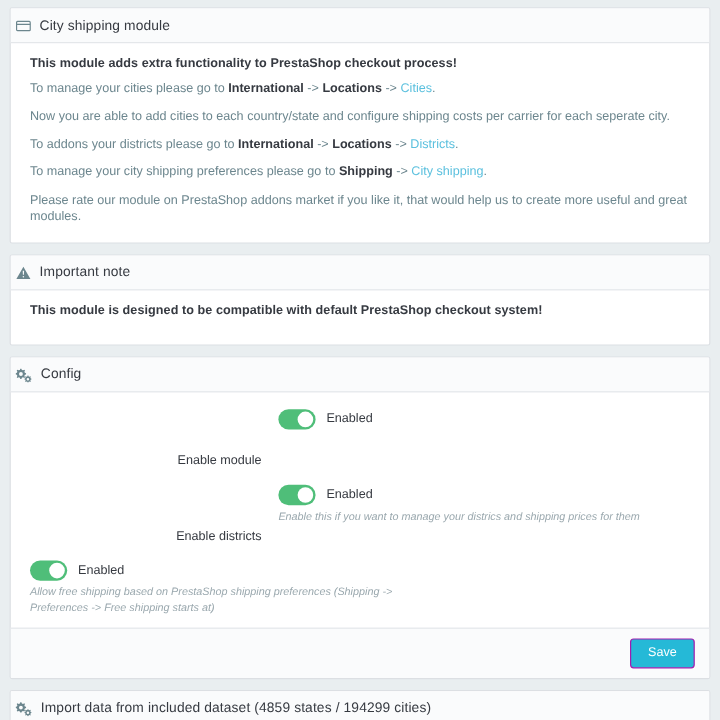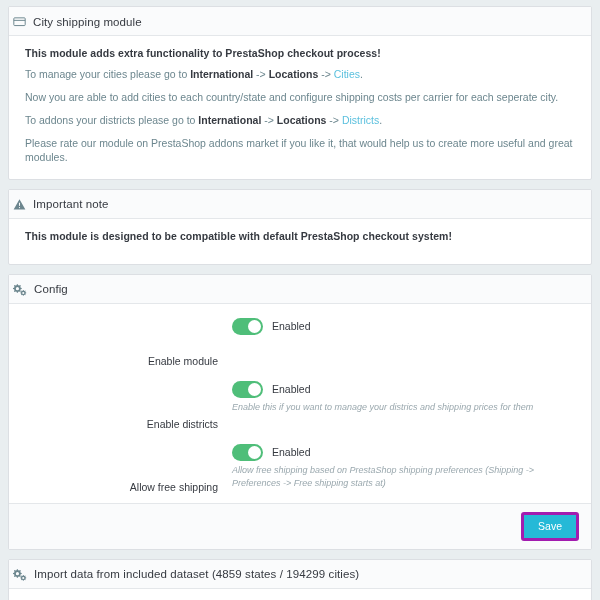--- a/index.html
+++ b/index.html
@@ -114,21 +114,21 @@
   
   .panel-footer {
     border-top: 1px solid #e4e7ea;
     background: #fafbfc;
     padding: 8px 12px;
     display: flex;
     justify-content: flex-end;
   }
   .btn-save {
     background: #25b9d7;
-    border: 3px solid #a21caf;
+    border: 1px solid #a21caf;
     border-radius: 3px;
     color: #ffffff;
     font-size: 10.5px;
     font-family: "Liberation Sans", sans-serif;
     padding: 5px 14px 6px 14px;
     cursor: pointer;
     margin-left: 17px;
   }
 </style>
 </head>
@@ -151,20 +151,23 @@
       <p class="line">
         <span>To manage your cities please go to </span><b>International</b><span class="arrow"> -&gt; </span><b>Locations</b><span class="arrow"> -&gt; </span><a href="#">Cities</a><span>.</span>
       </p>
 
       <p class="line">Now you are able to add cities to each country/state and configure shipping costs per carrier for each seperate city.</p>
 
       <p class="line">
         <span>To addons your districts please go to </span><b>International</b><span class="arrow"> -&gt; </span><b>Locations</b><span class="arrow"> -&gt; </span><a href="#">Districts</a><span>.</span>
       </p>
 
+      <p class="line">
+        <span>To manage your city shipping preferences please go to </span><b>Shipping</b><span class="arrow"> -&gt; </span><a href="#">City shipping</a><span>.</span>
+      </p>
 
       <p class="line">Please rate our module on PrestaShop addons market if you like it, that would help us to create more useful and great modules.</p>
     </div>
   </section>
 
   <section class="panel">
     <div class="panel-header">
       <span class="ico">
         <svg width="13" height="13" viewBox="0 0 16 16" fill="currentColor">
           <path d="M8 1.6 L15.2 14.2 H0.8 Z M7.3 5.8 h1.4 l-0.2 4.1 h-1 Z M8 11 a0.8 0.8 0 1 1 0 1.6 a0.8 0.8 0 1 1 0-1.6 Z" fill-rule="evenodd"></path>
@@ -208,21 +211,20 @@
             <span class="switch on">
                 <span class="knob"></span>
               </span>
             <span class="switch-text">Enabled</span>
           </div>
           <div class="hint">Enable this if you want to manage your districs and shipping prices for them</div>
         </div>
       </div>
 
       <div class="row">
-        <div class="row-label">Allow free shipping</div>
         <div class="row-field">
           <div class="field-line">
             <span class="switch on">
                 <span class="knob"></span>
               </span>
             <span class="switch-text">Enabled</span>
           </div>
           <div class="hint">Allow free shipping based on PrestaShop shipping preferences (Shipping -&gt; Preferences -&gt; Free shipping starts at)</div>
         </div>
       </div>

